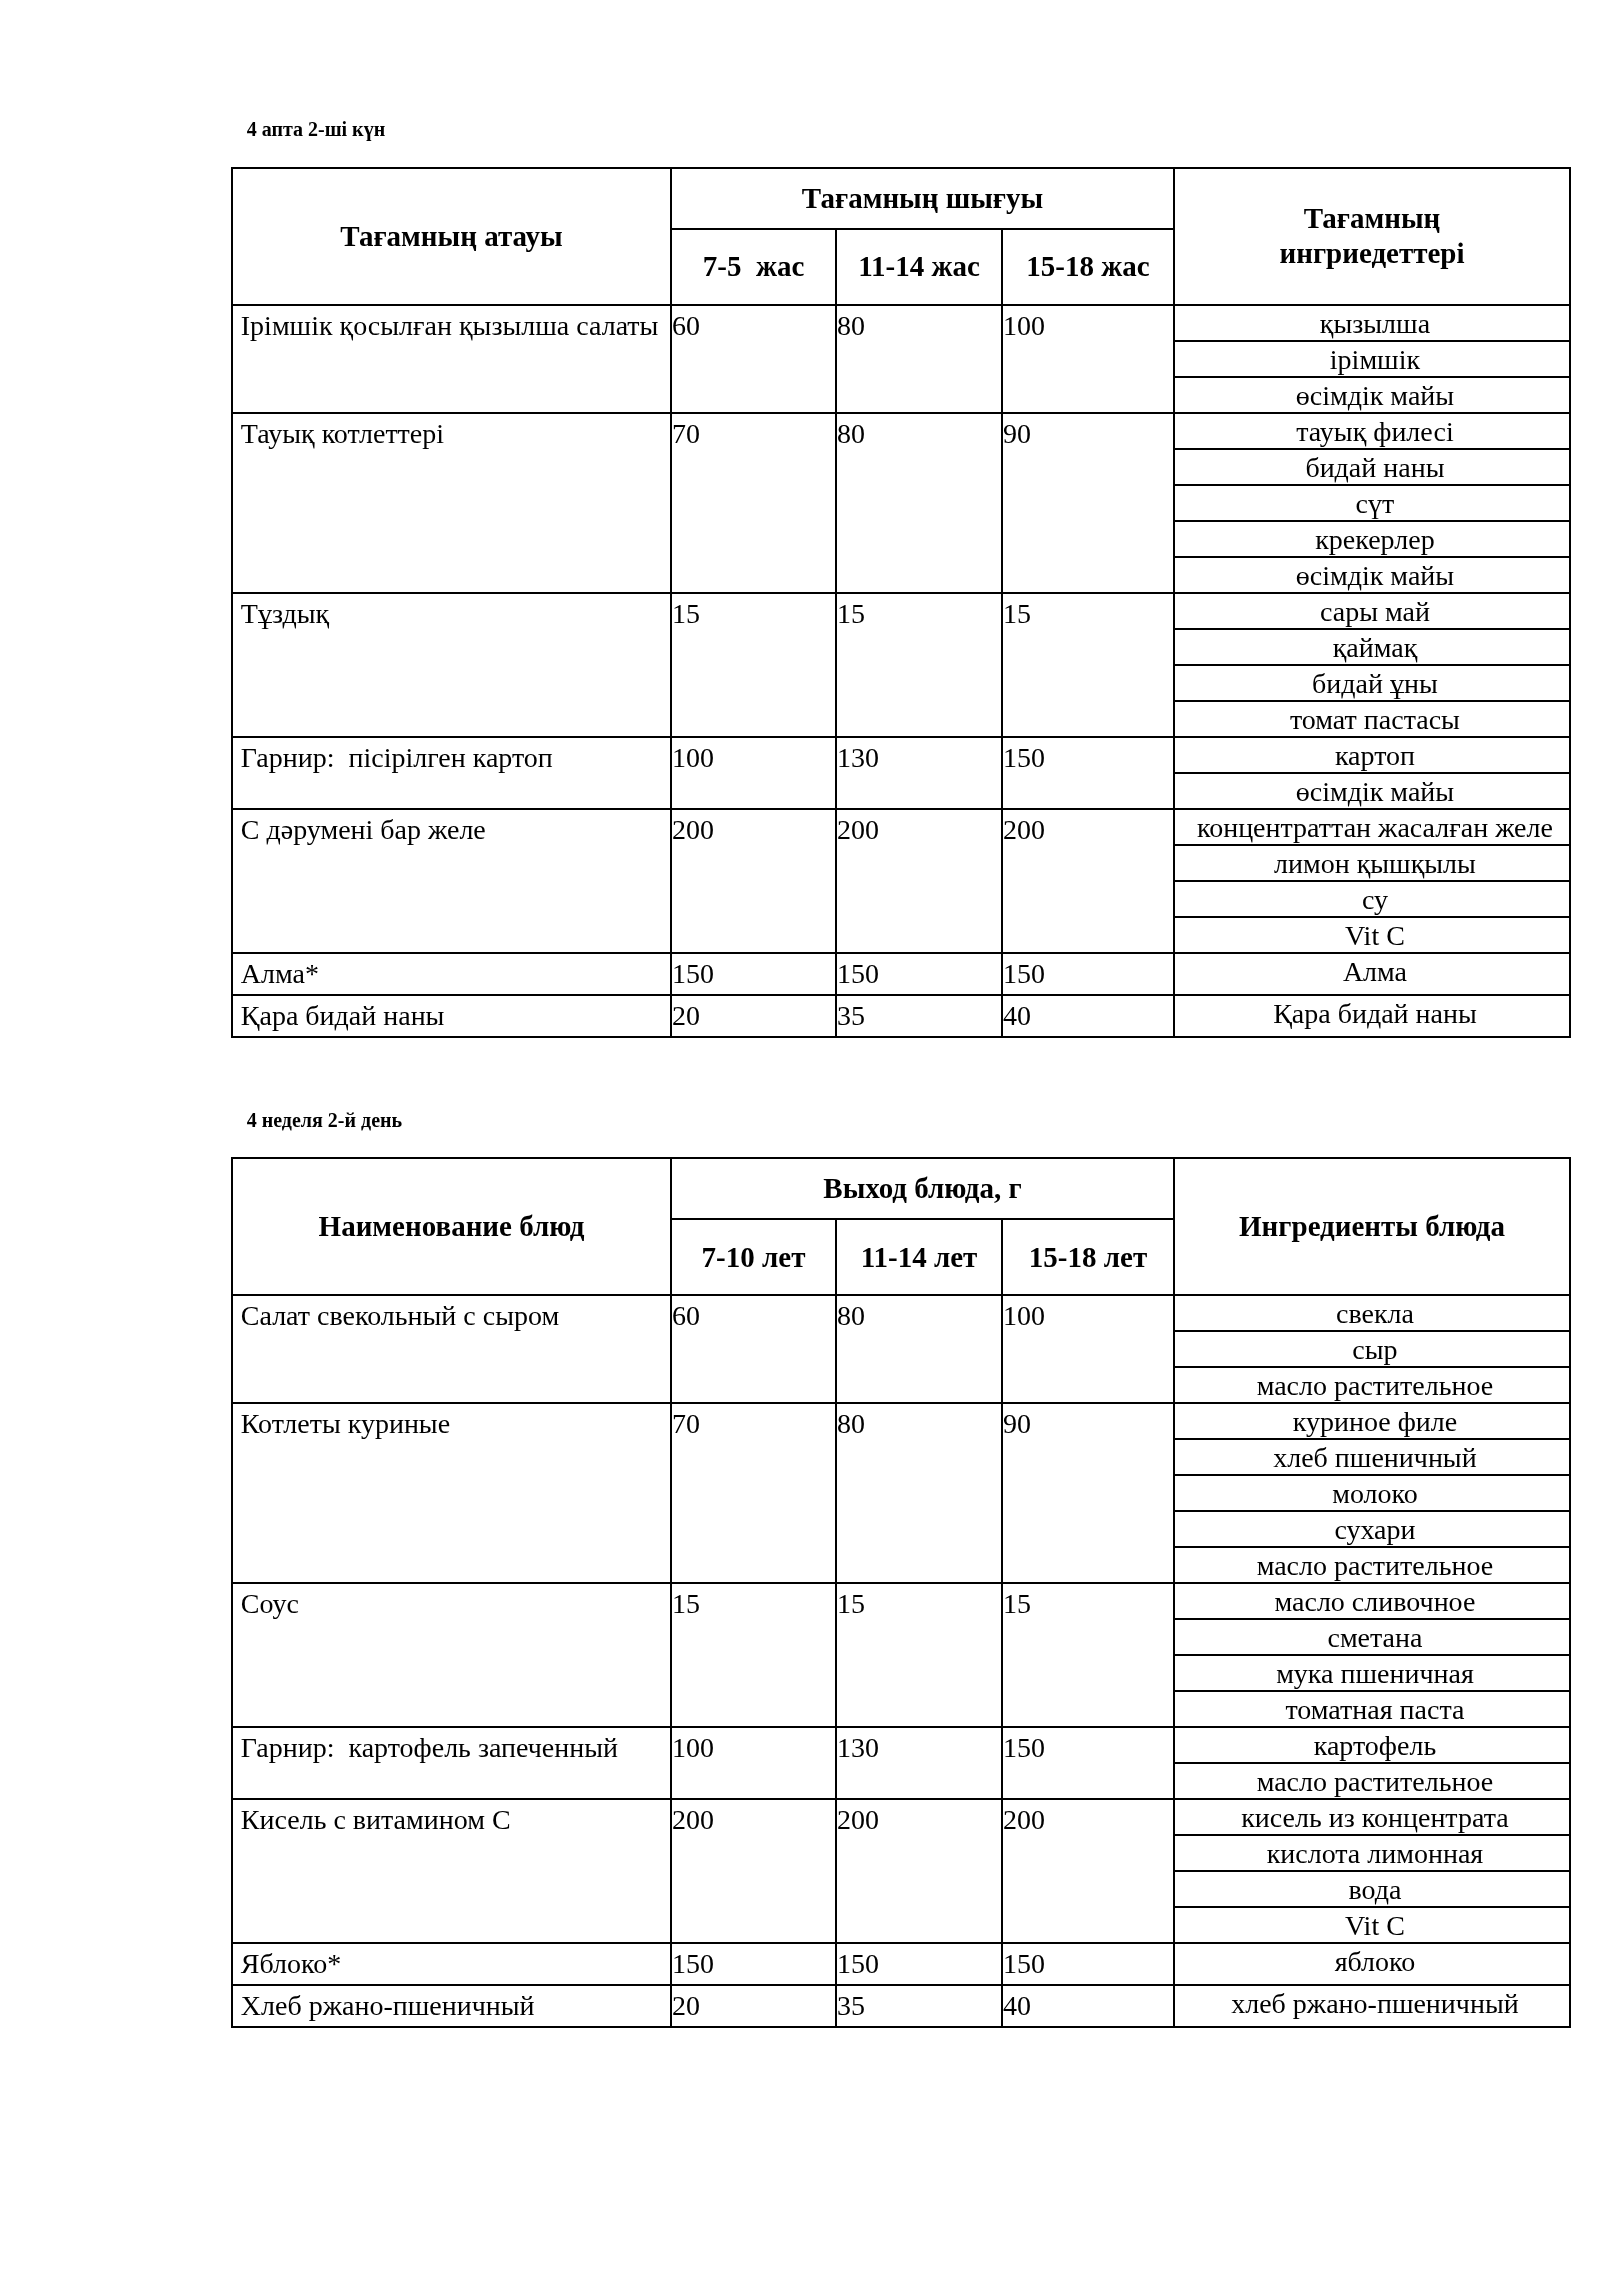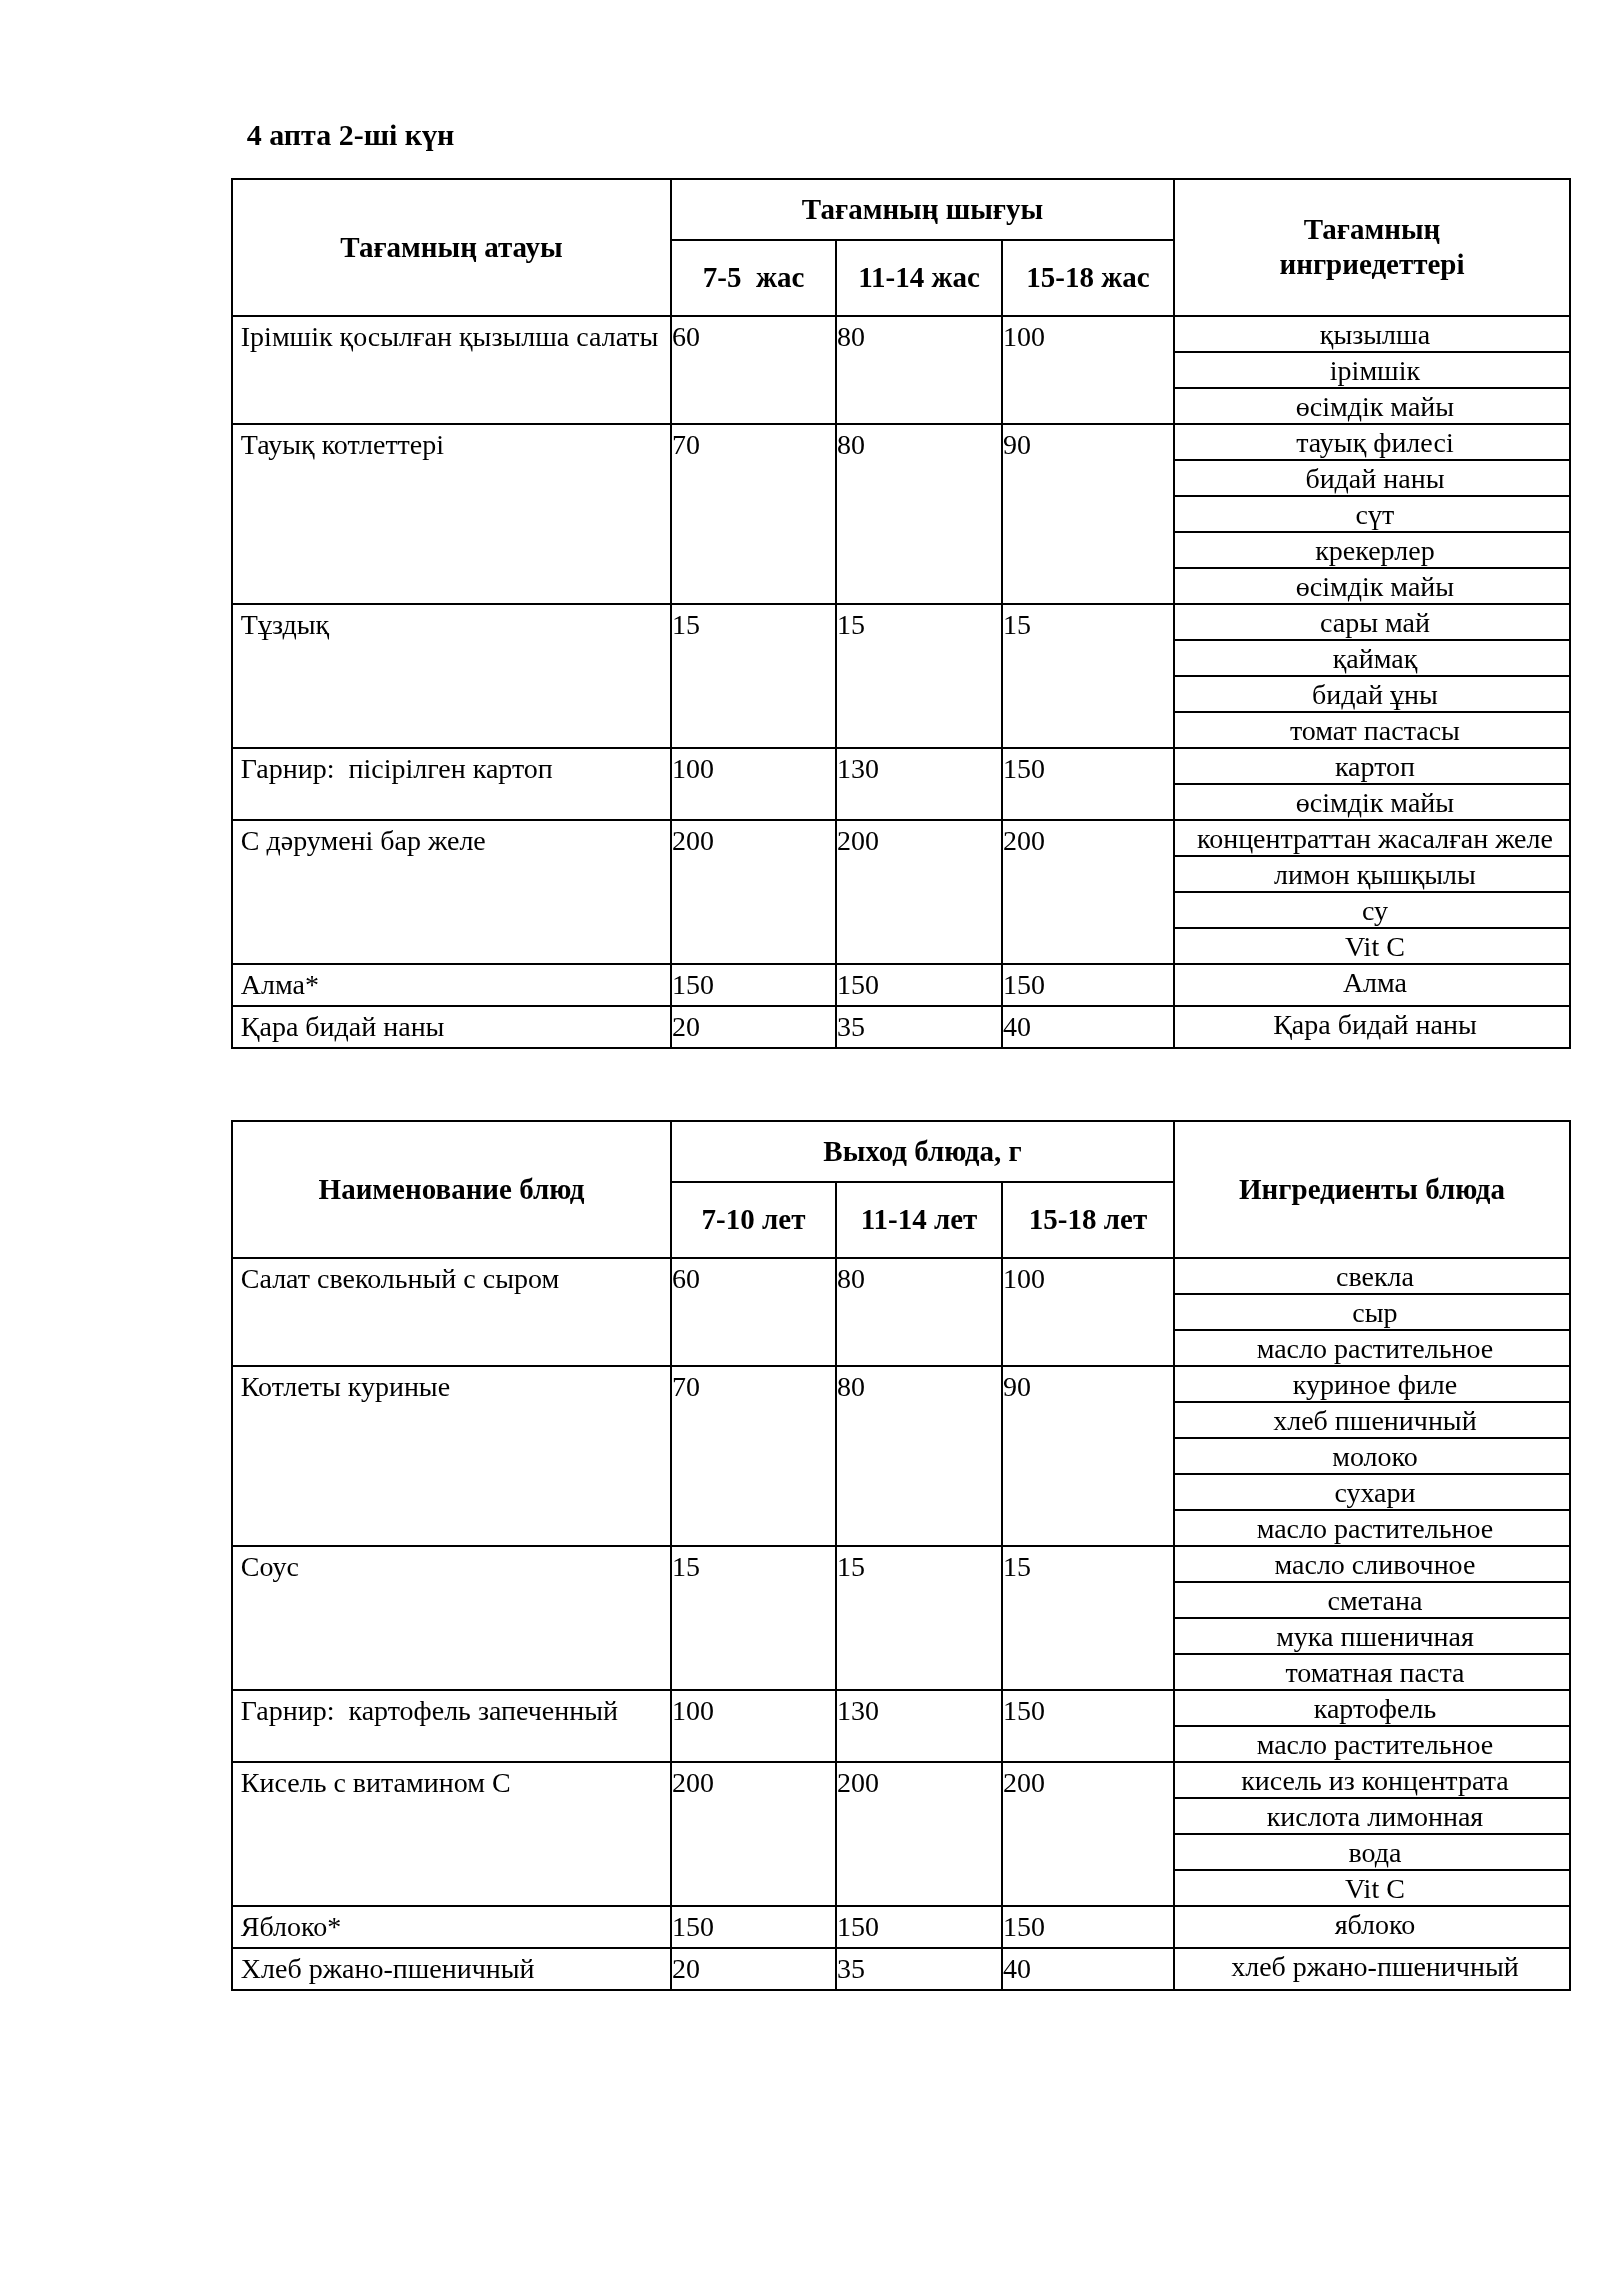--- a/index.html
+++ b/index.html
@@ -12,21 +12,21 @@
   .page {
     position: relative;
     width: 1621px;
     height: 2293px;
     background: #ffffff;
     box-sizing: border-box;
     padding: 118px 53px 0 231px;
     overflow: hidden;
   }
   .table-title {
-    font-size: 30px;
+    font-size: 20px;
     font-weight: bold;
     margin: 0 0 25.5px 15.7px;
     white-space: pre-wrap;
   }
   .section2 { margin-top: 71px; }
 
   table.menu {
     border-collapse: collapse;
     table-layout: fixed;
     width: 1337px;
@@ -186,20 +186,21 @@
             <td class="weight">20</td>
             <td class="weight">35</td>
             <td class="weight">40</td>
             <td class="ingredient">Қара бидай наны</td>
           </tr>
         </tbody>
     </table>
   </div>
 
   <div class="section section2">
+    <h2 class="table-title">4 неделя 2-й день</h2>
     <table class="menu">
       <colgroup>
         <col style="width:439px">
         <col style="width:165px">
         <col style="width:166px">
         <col style="width:172px">
         <col style="width:396px">
       </colgroup>
       <thead>
         <tr class="header-group-row">

